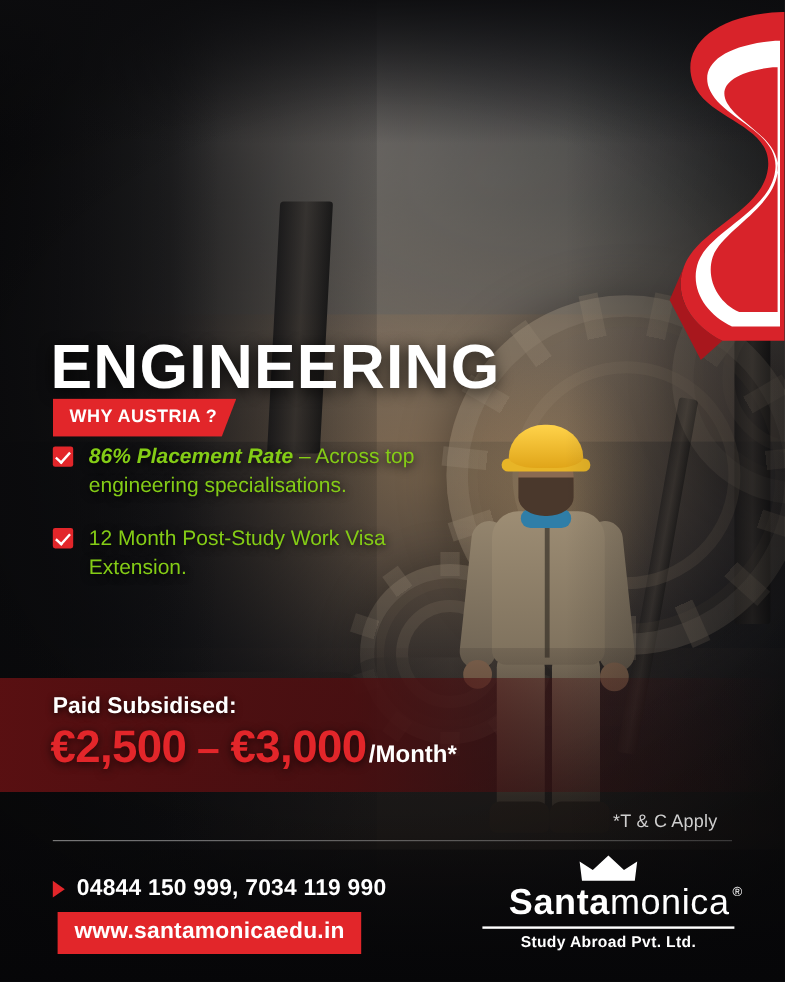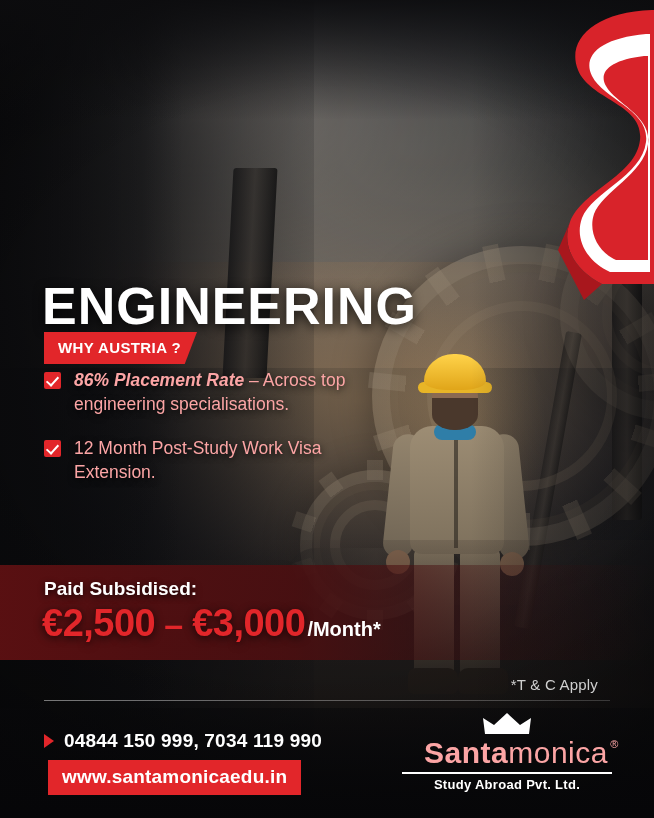--- a/index.html
+++ b/index.html
@@ -178,21 +178,21 @@
     position:relative;
   }
   .tick::after {
     content:"";
     position:absolute; left:5px; top:2px;
     width:5px; height:10px;
     border:solid #fff; border-width:0 2px 2px 0;
     transform:rotate(42deg);
   }
   .btext {
-    color:#fca5a5;
+    color:#84cc16;
     font-size:17.5px;
     line-height:1.38;
     text-shadow:0 2px 7px rgba(0,0,0,.85);
   }
   .btext .bi { font-style:italic; font-weight:bold; }
   .btext .bi2 { font-style:italic; font-weight:bold; font-size:19px; }
 
   
   #internship-band {
     position:absolute; left:0; top:565px; width:100%; height:95px;
@@ -237,21 +237,21 @@
   #website-pill {
     position:absolute; left:48px; top:760px;
     background:#e2262a; color:#ffffff;
     font-size:19px; font-weight:bold;
     padding:6px 14px 7px;
     letter-spacing:.2px;
   }
 
   #logo { position:absolute; right:42px; top:712px; width:210px; text-align:center; }
   #crown { height:24px; display:flex; align-items:flex-end; justify-content:center; }
-  #logo-name { color:#fca5a5; font-size:30px; font-weight:bold; letter-spacing:.5px; position:relative; display:inline-block;margin-left:18px;}
+  #logo-name { color:#ffffff; font-size:30px; font-weight:bold; letter-spacing:.5px; position:relative; display:inline-block;margin-left:18px;}
   #logo-name .thin { font-weight:normal; }
   #logo-reg { position:absolute; right:-11px; top:2px; font-size:11px; font-weight:normal; }
   #logo-sub { color:#ffffff; font-size:13px; font-weight:bold; letter-spacing:.3px; margin-top:2px; }
   #logo-rule { width:100%; height:2px; background:#ffffff; margin:2px 0 3px; }
 </style>
 </head>
 <body>
 
 <div id="poster">
 

